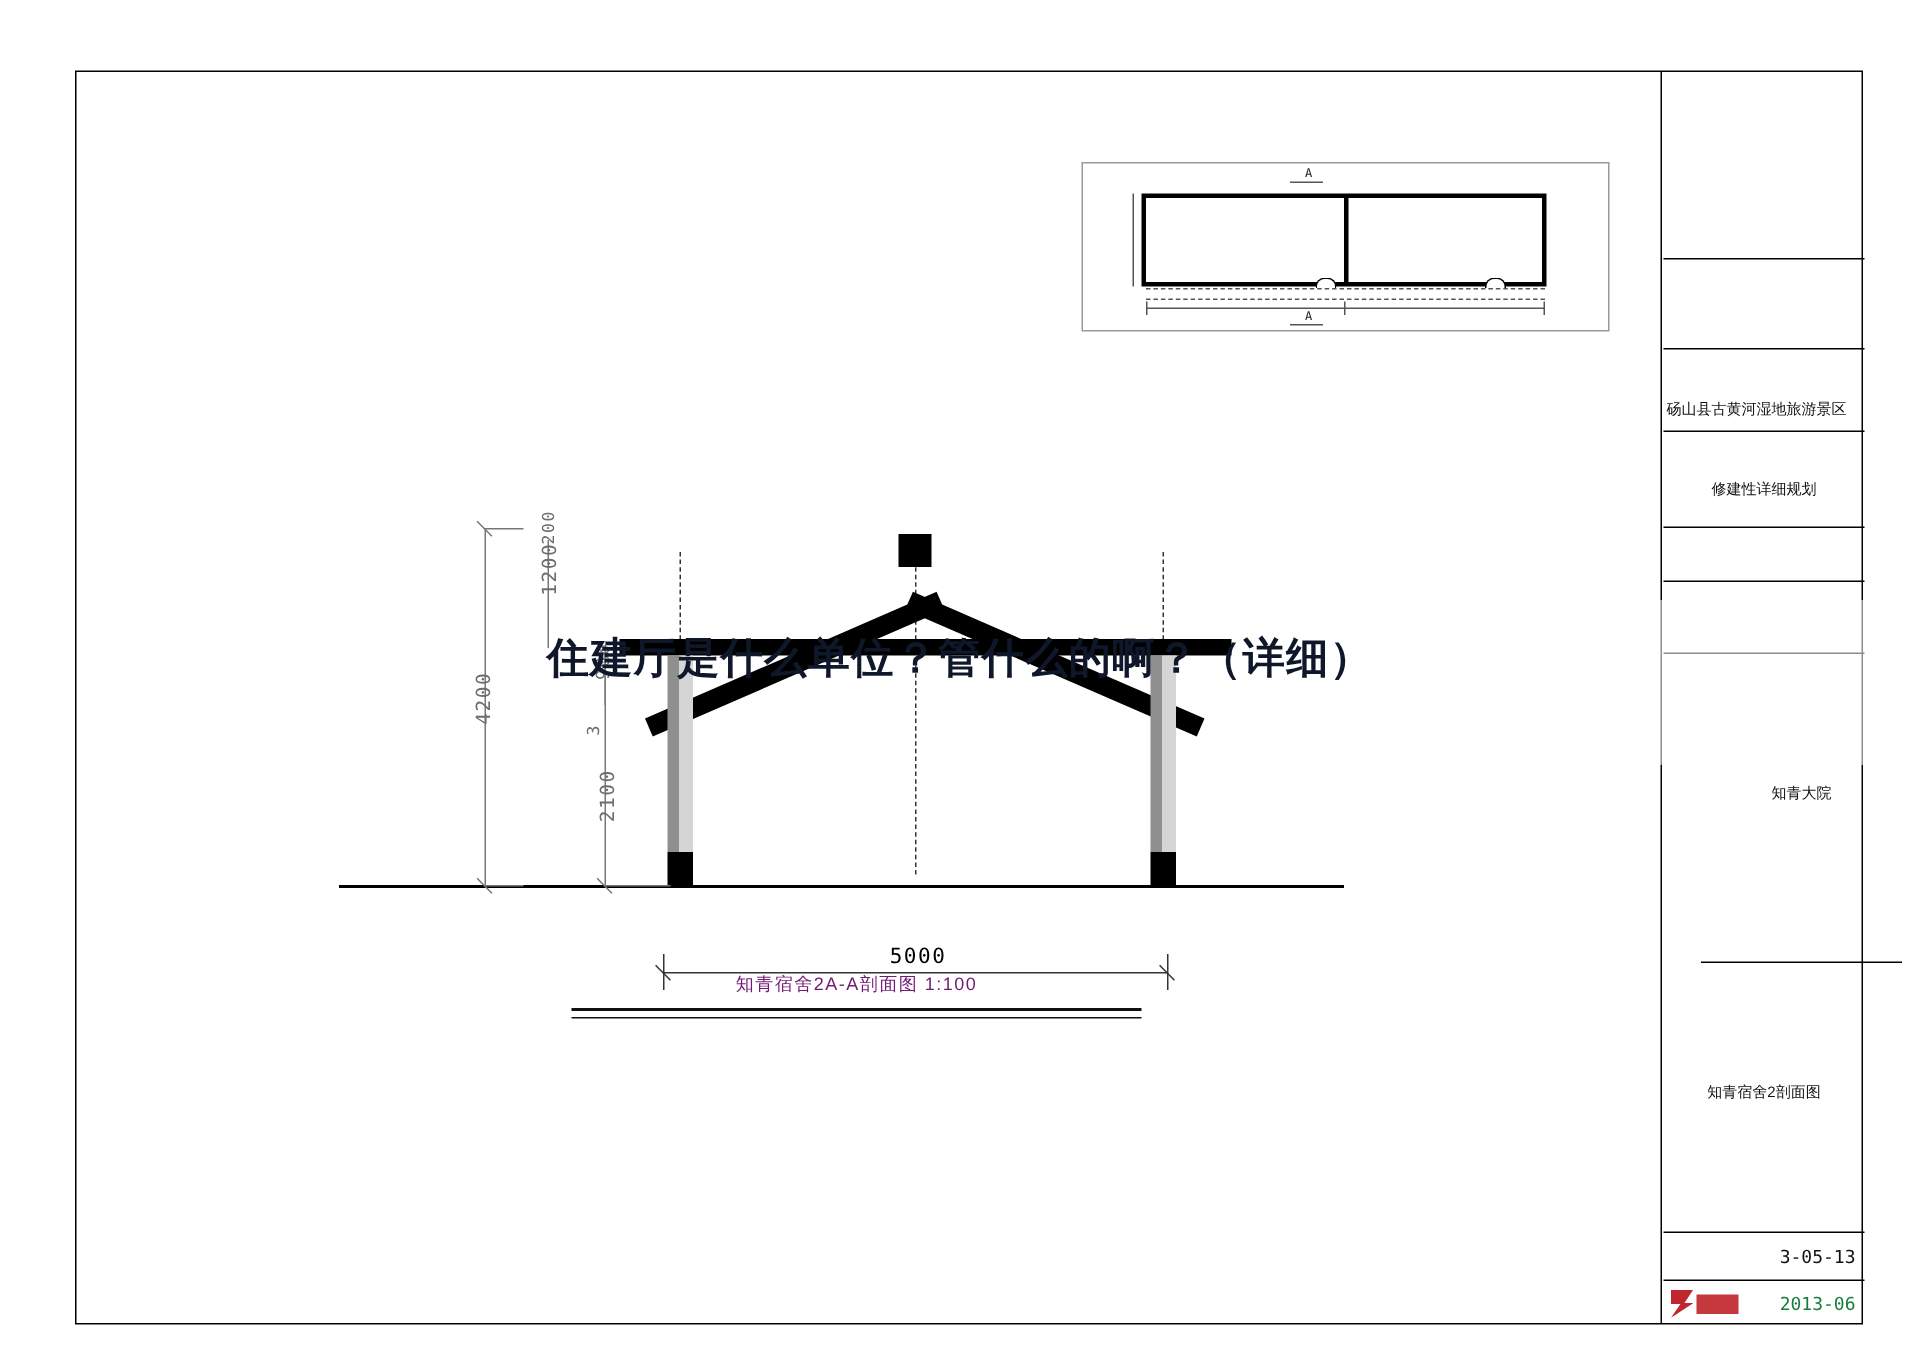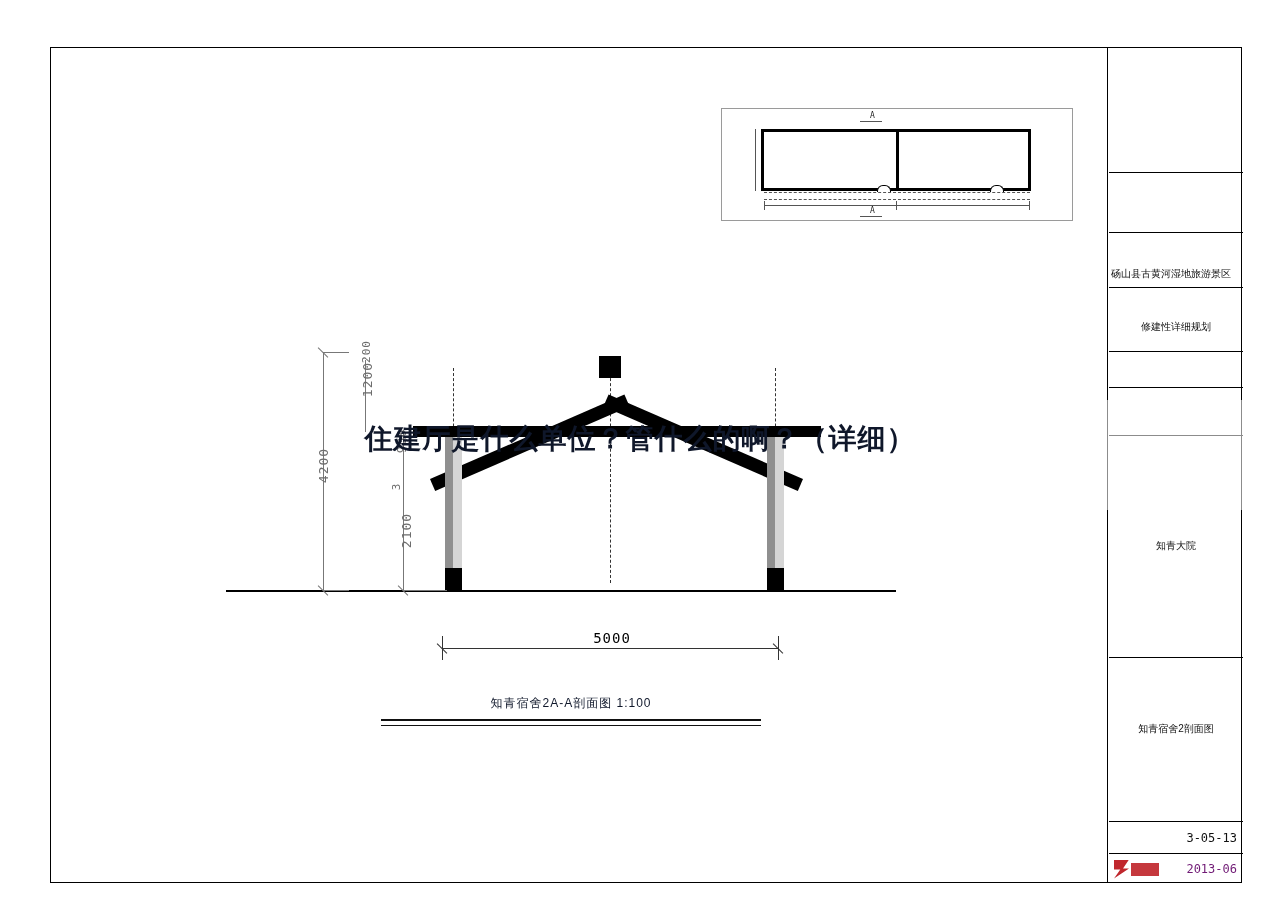--- a/index.html
+++ b/index.html
@@ -240,24 +240,23 @@
   
   #caption {
     position: absolute;
     left: 330px;
     top: 600px;
     width: 380px;
     text-align: center;
   }
   #caption .cap-text {
     font-size: 12px;
-    color: #0f172a;
+    color: #701a75;
     letter-spacing: 1px;
     white-space: nowrap;
-    margin-top: 47px;
   }
   #caption .cap-rule-thick {
     margin-top: 7px;
     height: 2px;
     background: #111;
   }
   #caption .cap-rule-thin {
     margin-top: 4px;
     height: 1px;
     background: #111;
@@ -316,21 +315,21 @@
     top: 806px;
     width: 134px;
     height: 30px;
     box-sizing: border-box;
     display: flex;
     align-items: center;
     justify-content: flex-end;
     padding-right: 6px;
     font-family: "DejaVu Sans Mono", monospace;
     font-size: 12px;
-    color: #701a75;
+    color: #15803d;
   }
 </style>
 </head>
 <body>
 
 <div id="sheet">
 
   <div id="drawing-area">
 
     <div id="key-plan">
@@ -413,21 +412,21 @@
   </div>
 
   <div id="title-block">
     <div class="tb-row" style="top:0; height:125px;"></div>
     <div class="tb-row" style="top:125px; height:60px;"></div>
     <div class="tb-row left" style="top:185px; height:55px;"></div>
     <div class="tb-row" style="top:256px; height:48px;">修建性详细规划</div>
     <div class="tb-row left" style="top:196px; height:60px; border-bottom:none;">砀山县古黄河湿地旅游景区</div>
     <div class="tb-row" style="top:304px; height:36px;"></div>
     <div class="tb-row" style="top:340px; height:48px;"></div>
-    <div class="tb-row" style="top:388px; height:222px;">知青大院</div>
+    <div class="tb-row" style="top:372px; height:222px;margin-left:25px;">知青大院</div>
     <div class="tb-row" style="top:589px; height:185px;">知青宿舍2剖面图</div>
     <div class="tb-row" style="top:775px; height:31px; justify-content:flex-end; padding-right:6px; font-family:'DejaVu Sans Mono', monospace; font-size:12px;">3-05-13</div>
 
     <div class="tb-bottom">
       <div id="logo">
         <div class="logo-mark"></div>
         <div class="logo-word"></div>
       </div>
       <span>2013-06</span>
     </div>

